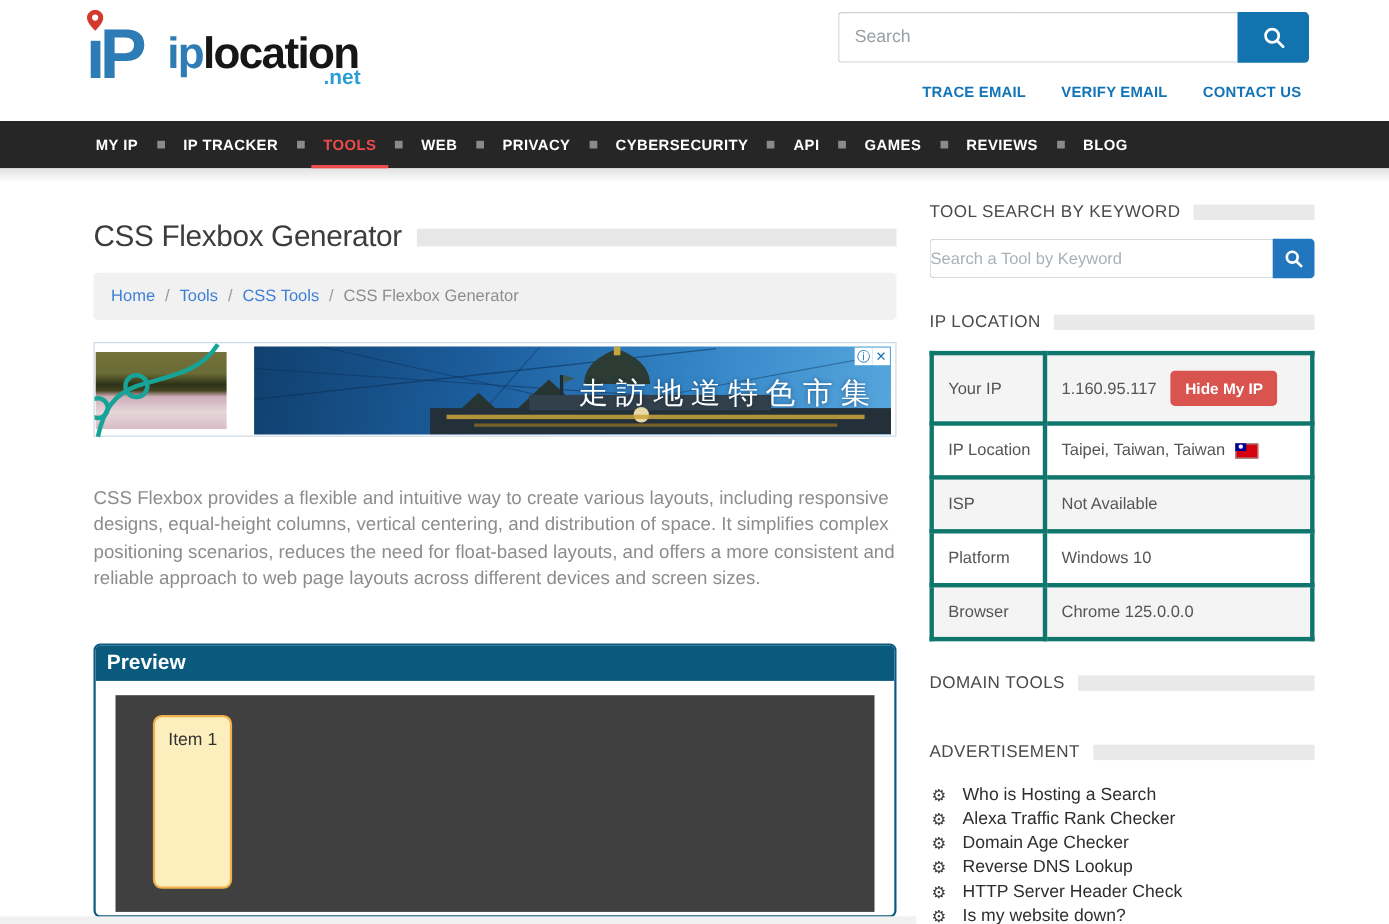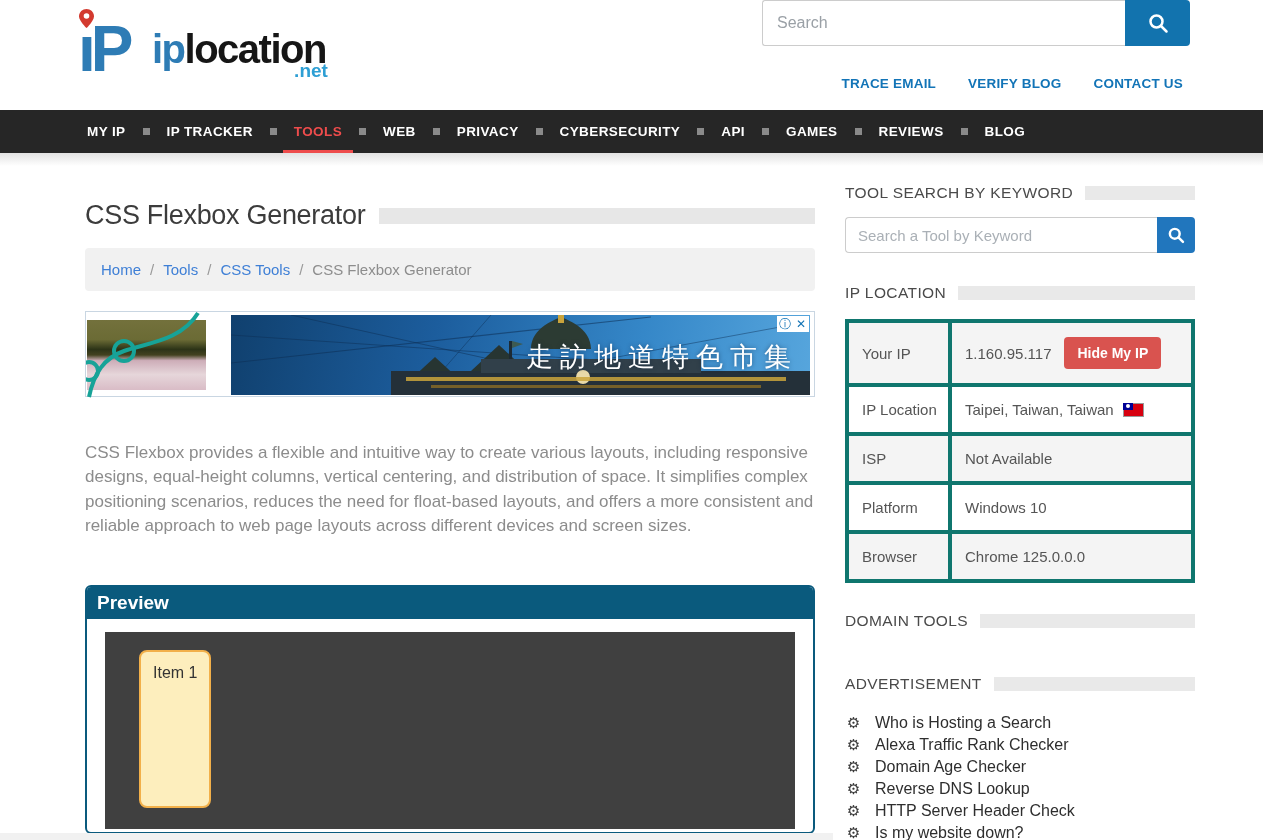--- a/index.html
+++ b/index.html
@@ -11,21 +11,21 @@
   .site-header { height:110px; position:relative; background:#fff; }
   .logo { position:absolute; left:78px; top:10px; display:flex; align-items:flex-end; }
   .logo-glyph { position:relative; width:74px; height:78px; }
   .logo-glyph .glyph-text { font-size:64px; font-weight:bold; color:#2e7cb5; letter-spacing:-5px; line-height:78px; }
   .logo-pin { position:absolute; left:1px; top:-1px; }
   .logo-word { position:relative; font-size:40px; font-weight:bold; letter-spacing:-1.5px; line-height:58px; padding-bottom:10px; }
   .logo-word .w-ip { color:#2e7cb5; }
   .logo-word .w-loc { color:#161616; }
   .logo-word .w-net { position:absolute; right:-2px; bottom:-12px; font-size:19px; letter-spacing:0; color:#2e9fd4; }
 
-  .header-search { position:absolute; left:762px; top:0; display:flex; }
+  .header-search { position:absolute; left:762px; top:11px; display:flex; }
   .header-search input { width:363px; height:46px; border:1px solid #ccc; border-right:none; border-radius:3px 0 0 3px; padding:0 14px; font-size:16px; color:#555; outline:none; font-family:"Liberation Sans",sans-serif; }
   .header-search input::placeholder { color:#9aa0a6; }
   .header-search button { width:65px; height:46px; background:#1273ae; border:none; border-radius:0 4px 4px 0; cursor:pointer; display:flex; align-items:center; justify-content:center; }
 
   .header-links { position:absolute; right:80px; top:76px; display:flex; gap:32px; }
   .header-links a { color:#1274b7; font-size:13.5px; font-weight:bold; text-decoration:none; letter-spacing:0.2px; }
 
   
   .main-nav { height:43px; background:#262626; display:flex; align-items:center; padding-left:70px;text-align:center; }
   .nav-item { position:relative; height:43px; display:flex; align-items:center; padding:0 17px; color:#fff; font-size:13.5px; font-weight:bold; letter-spacing:0.4px; text-decoration:none; }
@@ -70,21 +70,21 @@
 
   
   .side-heading { display:flex; align-items:center; font-size:15.5px; color:#4a4a4a; letter-spacing:0.4px; white-space:nowrap; }
   .side-heading .bar { flex:1; height:14px; background:#e9e9e9; margin-left:12px; }
   .sh-1 { margin-top:18px; }
   .sh-2 { margin-top:31px; }
   .sh-3 { margin-top:45px; }
   .sh-4 { margin-top:29px; }
 
   .tool-search { margin-top:15px; display:flex; }
-  .tool-search input { width:312px; height:36px; border:1px solid #ccc; border-right:none; border-radius:4px 0 0 4px; padding:0 12px; font-size:15px; color:#555; outline:none; font-family:"Liberation Sans",sans-serif; }
+  .tool-search input { width:312px; height:36px; border:1px solid #ccc; border-right:none; border-radius:4px 0 0 4px; padding:0 0; font-size:15px; color:#555; outline:none; font-family:"Liberation Sans",sans-serif; }
   .tool-search input::placeholder { color:#aab0b6; }
   .tool-search button { width:38px; height:36px; background:#2176bd; border:none; border-radius:0 4px 4px 0; cursor:pointer; display:flex; align-items:center; justify-content:center; }
 
   .ip-table { margin-top:17px; width:100%; border-collapse:collapse; font-size:15px; color:#555; }
   .ip-table td { border:4px solid #0f766e; padding:14px 10px 14px 13px; }
   .ip-table tr:nth-child(odd) { background:#f4f4f4; }
   .ip-table tr:nth-child(even) { background:#fff; }
   .ip-table td.lbl { width:103px; }
   .val-flex { display:flex; align-items:center; }
   .hide-ip-btn { background:#d9534f; color:#fff; font-weight:bold; font-size:14px; padding:8px 13px; border:none; border-radius:4px; margin-left:13px; cursor:pointer; font-family:"Liberation Sans",sans-serif; }
@@ -122,21 +122,21 @@
       <button>
         <svg width="22" height="22" viewBox="0 0 22 22">
           <circle cx="9.5" cy="9.5" r="6" fill="none" stroke="#fff" stroke-width="2.5"></circle>
           <line x1="14" y1="14" x2="19.5" y2="19.5" stroke="#fff" stroke-width="2.5" stroke-linecap="round"></line>
         </svg>
       </button>
     </div>
 
     <div class="header-links">
       <a href="#">TRACE EMAIL</a>
-      <a href="#">VERIFY BLOG</a>
+      <a href="#">VERIFY EMAIL</a>
       <a href="#">CONTACT US</a>
     </div>
   </header>
 
   <nav class="main-nav">
     <a href="#" class="nav-item">MY IP</a>
     <span class="nav-sep"></span>
     <a href="#" class="nav-item">IP TRACKER</a>
     <span class="nav-sep"></span>
     <a href="#" class="nav-item active">

